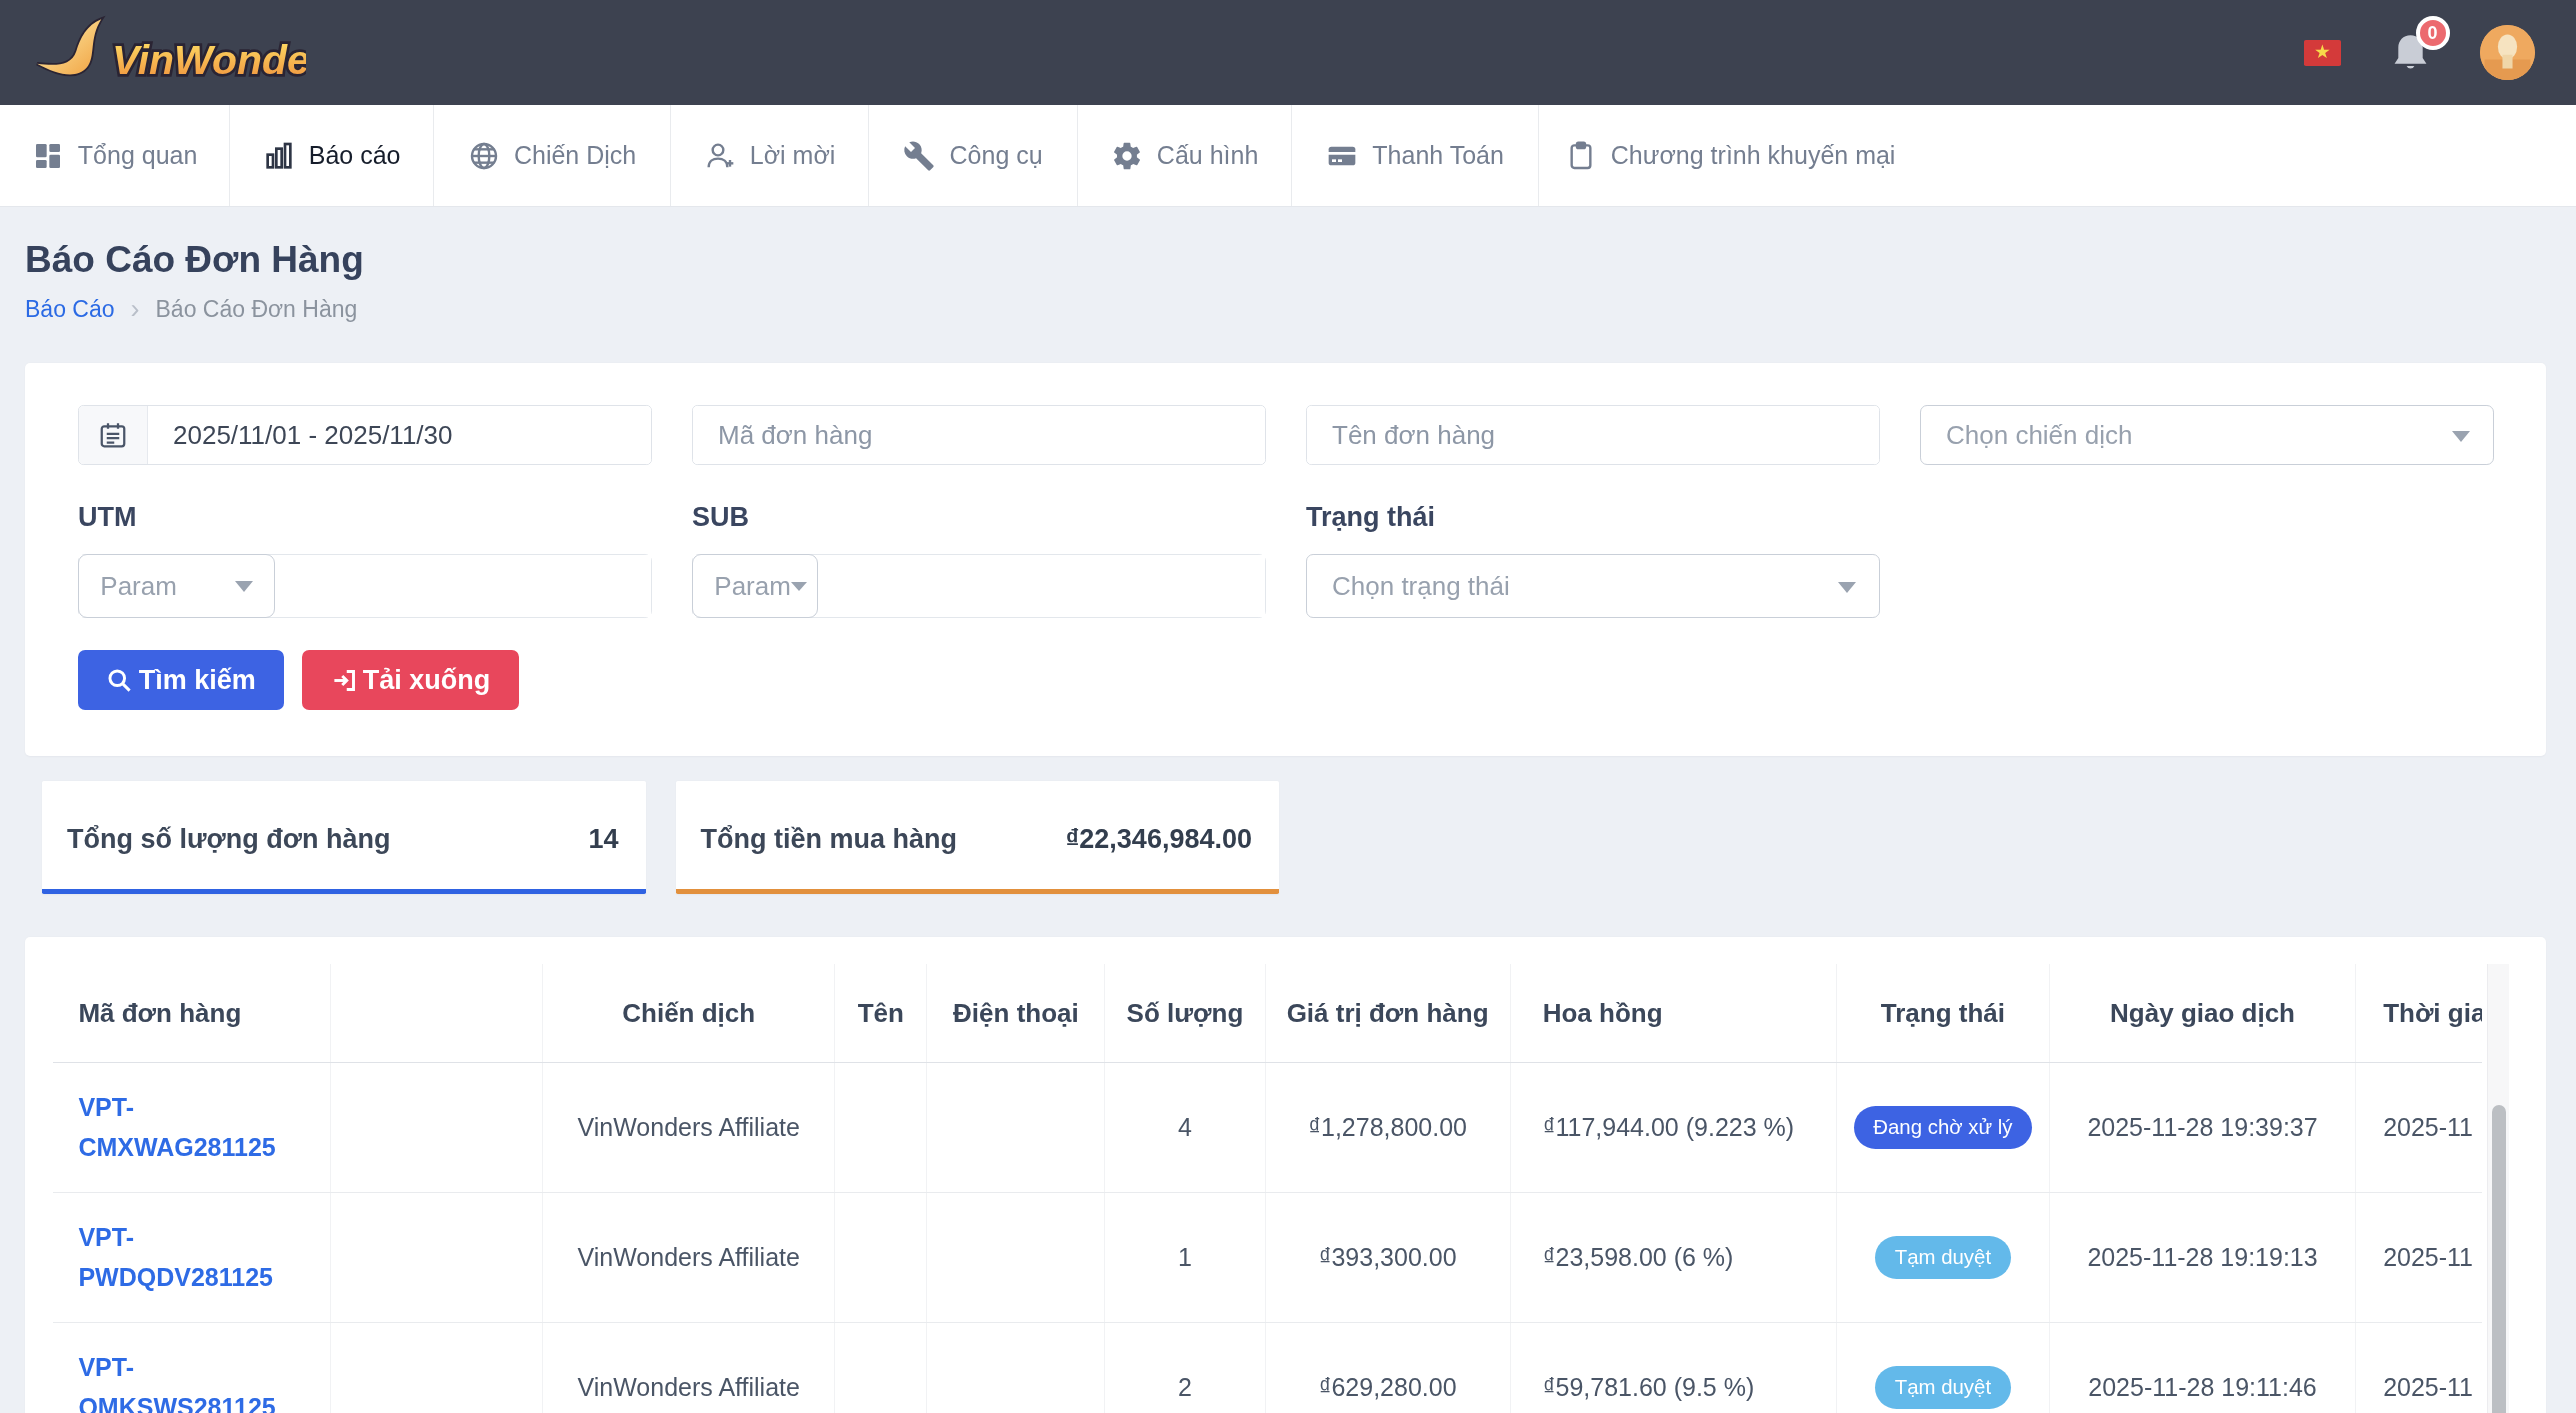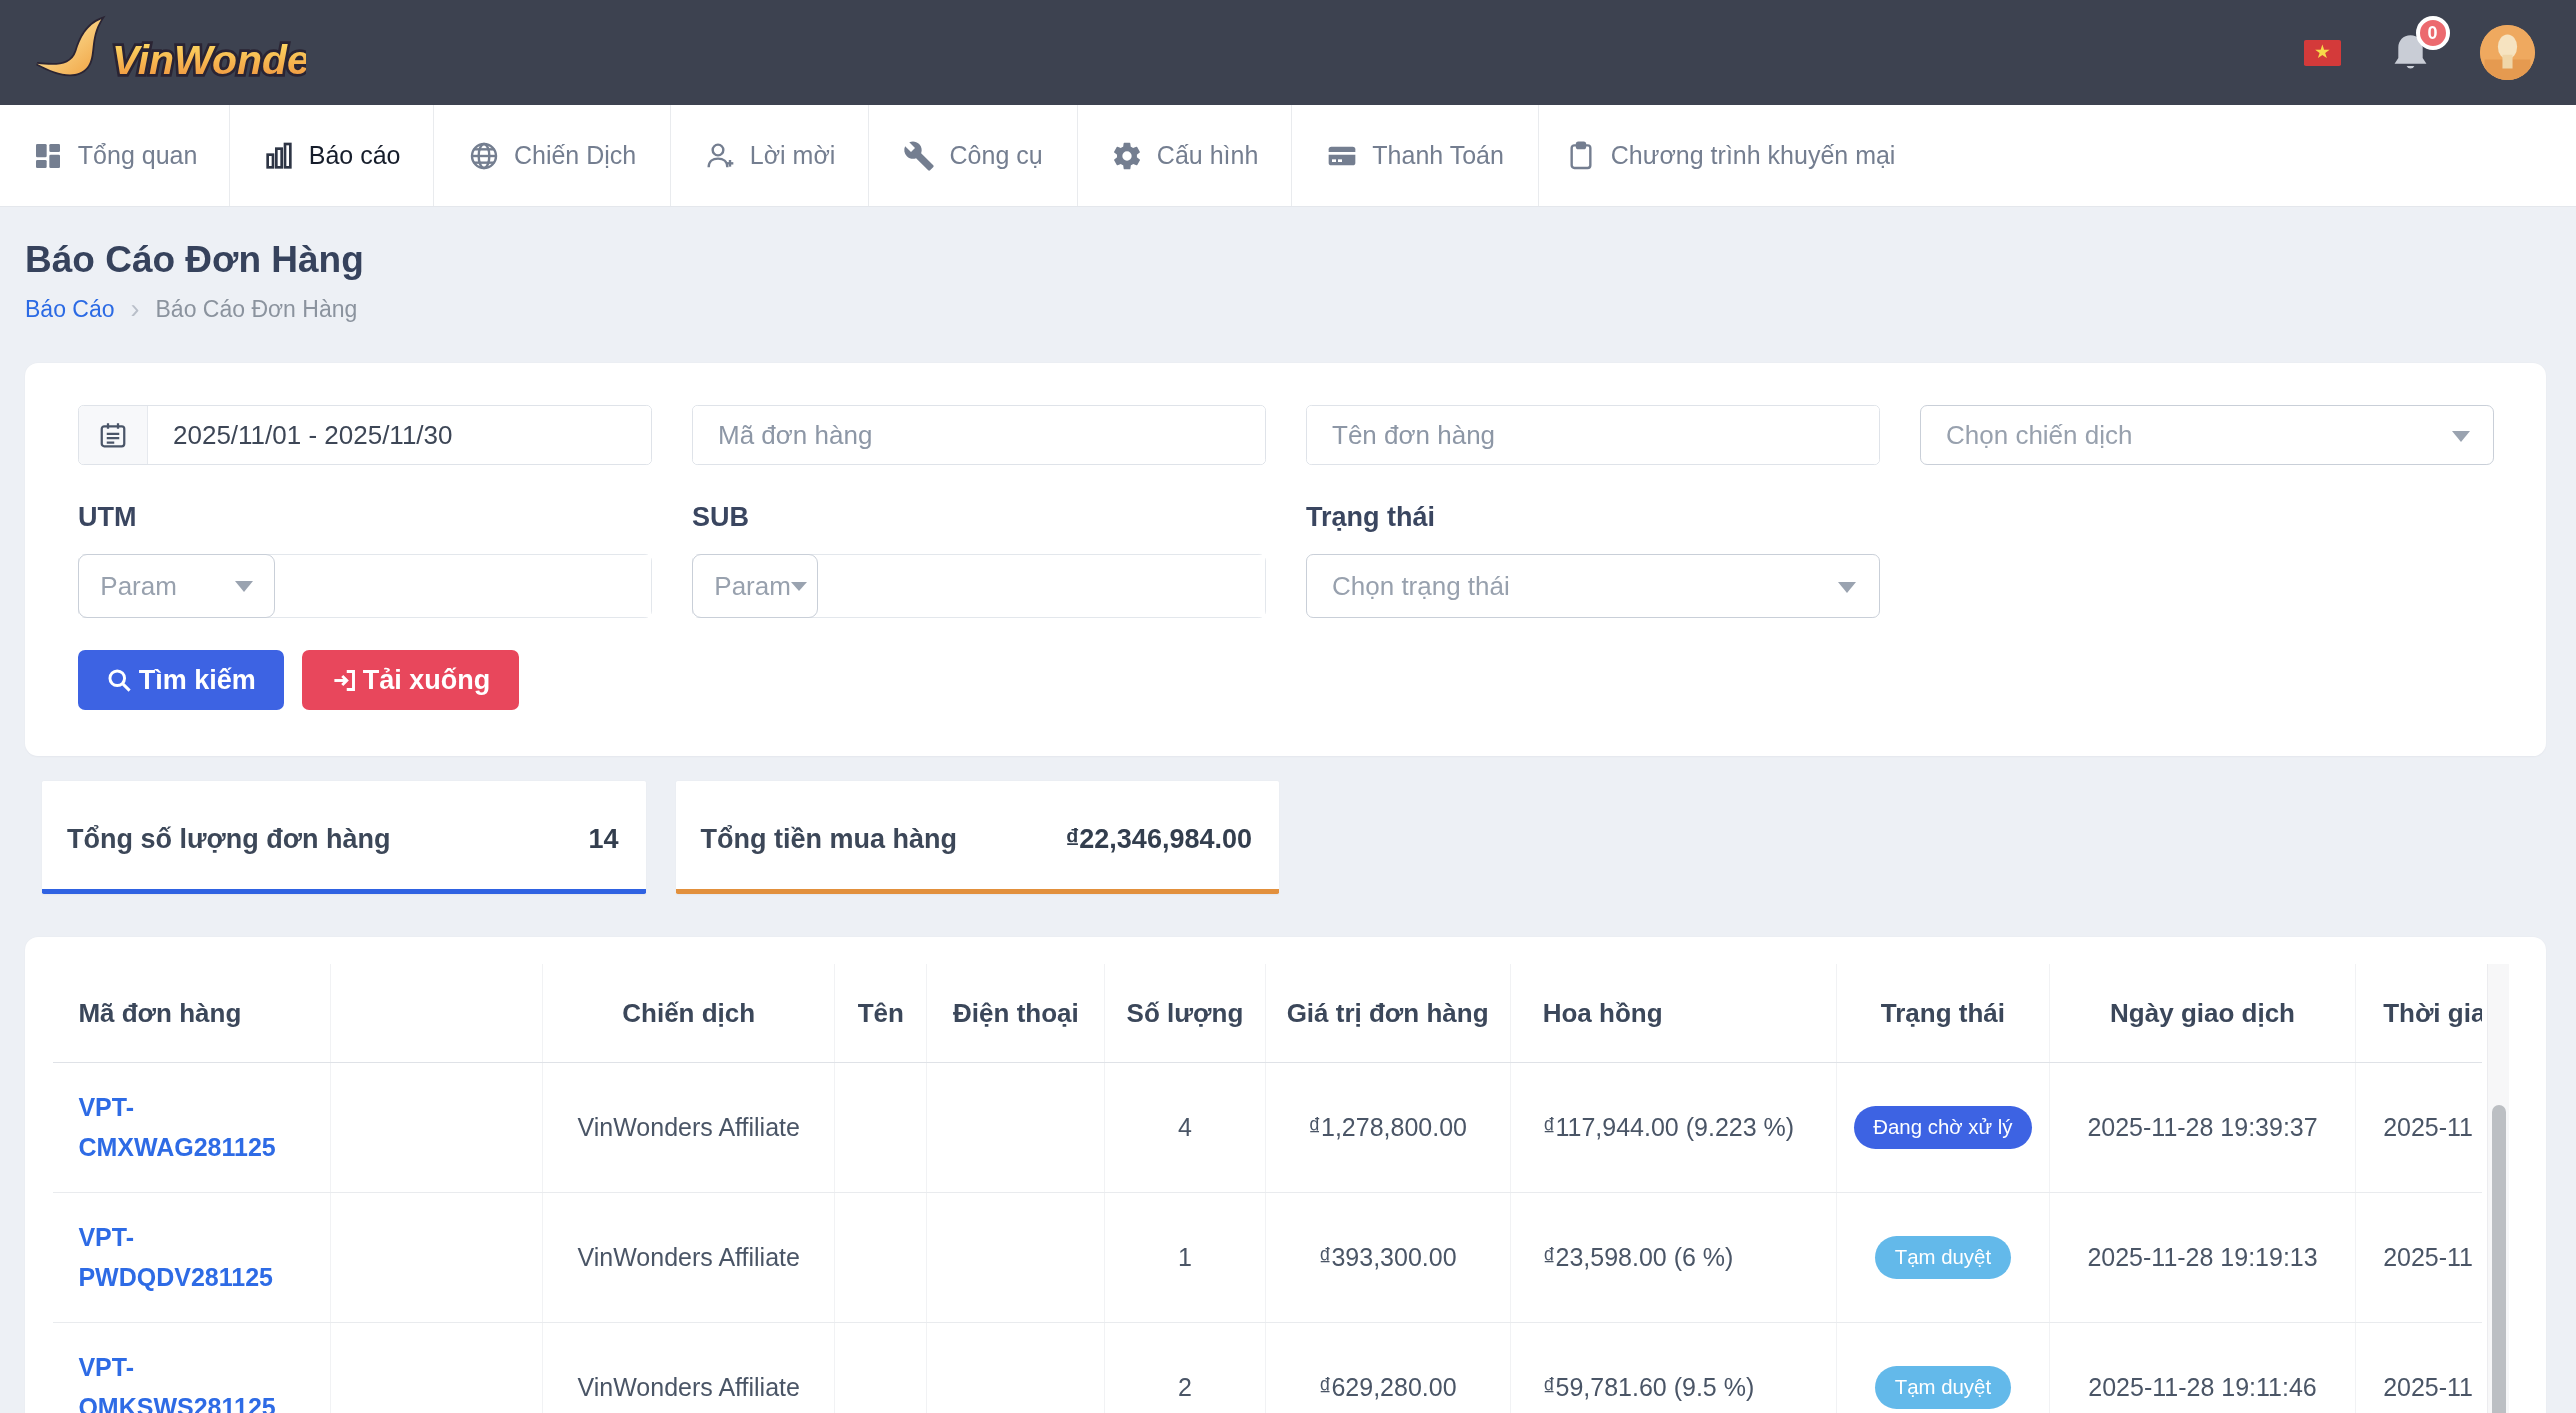--- a/index.html
+++ b/index.html
@@ -33,21 +33,21 @@
 
   
   .page-head { padding:32px 25px 40px 25px; }
   .page-title { font-size:37px; font-weight:bold; color:#36425c; line-height:41px; }
   .breadcrumb { margin-top:16px; display:flex; align-items:center; font-size:23px; line-height:27px; }
   .bc-link { color:#2b6ae4; cursor:pointer; }
   .bc-sep { color:#b9bfc9; margin:0 16px; font-size:27px; line-height:23px; }
   .bc-current { color:#8b939e; }
 
   
-  .card { background:#fff; border-radius:13px; box-shadow:0 0.9px 1.8px rgba(20,30,50,.04); }
+  .card { background:#fff; border-radius:5px; box-shadow:0 0.9px 1.8px rgba(20,30,50,.04); }
   .filter-card { margin:0 30px 0 25px; padding:42px 52px 46px 53px; }
   .filter-row1 { display:grid; grid-template-columns:repeat(4,1fr); gap:40px; }
   .field { height:60px; border:1.8px solid #dfe3e9; border-radius:5.3px; display:flex; align-items:center;
            font-size:26px; color:#3d4656; background:#fff; overflow:hidden; }
   .field input { border:0; outline:none; width:100%; height:100%; font:inherit; color:#3d4656; padding:0 25px; }
   .field input::placeholder { color:#8d97a6; opacity:1; }
   .date-prefix { width:69px; align-self:stretch; background:#f7f8fa; border-right:1.8px solid #e6e9ee;
                  display:flex; align-items:center; justify-content:center; flex:0 0 auto; }
   .date-prefix svg { width:30px; height:30px; color:#4a5568; }
   .select { height:60px; border:1.8px solid #c9cfd8; border-radius:7.1px; display:flex; align-items:center;

